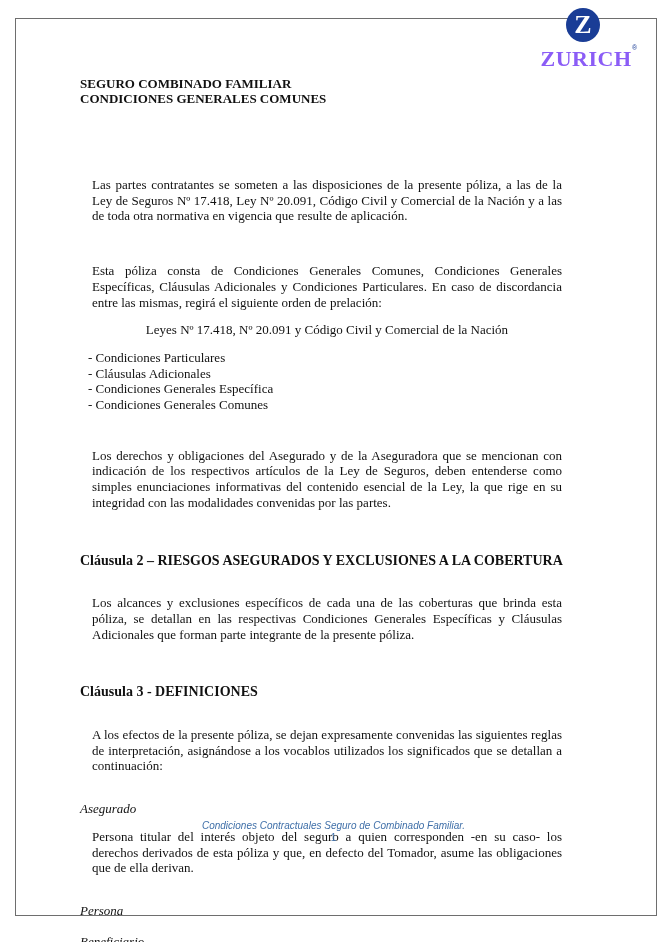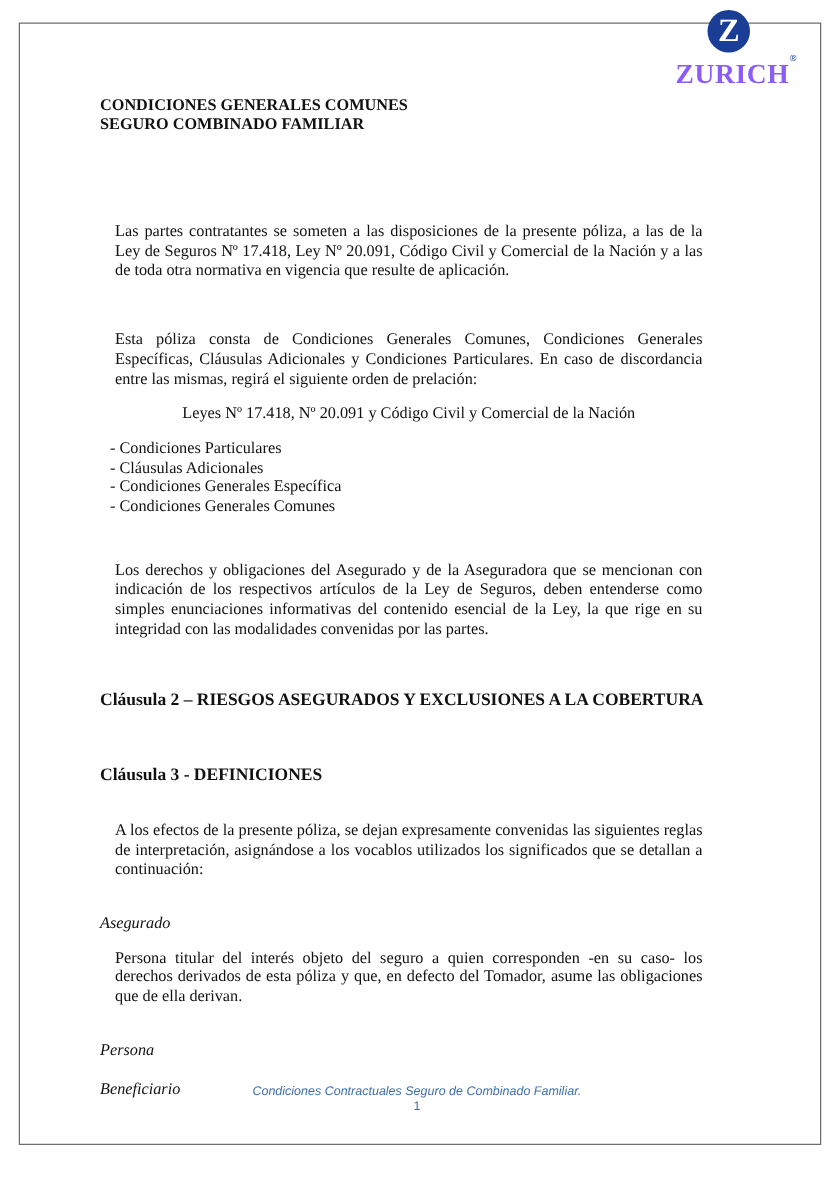--- a/index.html
+++ b/index.html
@@ -23,60 +23,61 @@
     position: absolute; left: 80px; top: 56px; width: 494px;
     font-family: "Liberation Serif", serif; font-size: 13px; line-height: 15.7px; color: #111;
   }
   .title { font-weight: bold; font-size: 13px; line-height: 15px; margin: 0; }
   .heading { font-weight: bold; font-size: 14px; margin: 0; }
   p { margin: 12px; text-align: justify; }
   .list { margin: 8px; padding: 0; list-style: none; }
   .list li { margin: 0; }
   .term { font-style: italic; margin: 0; }
   .footer {
-    position: absolute; left: 0; width: 667px; top: 868px; text-align: center;
+    position: absolute; left: 0; width: 667px; top: 820px; text-align: center;
     font-family: "Liberation Sans", sans-serif; font-size: 10px; color: #3f6fa8;
   }
   .footer .title-f { font-style: italic; display: block; line-height: 12px; }
   .footer .num { display: block; line-height: 12px; }
 </style>
 </head>
 <body>
 
 <div class="page"></div>
 
 <div class="logo">
   <div class="logo-circle">Z</div>
   <div class="logo-text">ZURICH</div>
   <div class="logo-reg">®</div>
 </div>
 
 <div class="doc">
   <div style="height:20px"></div>
+  <p class="title">SEGURO COMBINADO FAMILIAR</p>
   <p class="title">CONDICIONES GENERALES COMUNES</p>
-  <p class="title">SEGURO COMBINADO FAMILIAR</p>
 
   <div style="height:44px"></div>
   <div style="height:15px"></div>
   <p>Las partes contratantes se someten a las disposiciones de la presente póliza, a las de la Ley de Seguros Nº 17.418, Ley Nº 20.091, Código Civil y Comercial de la Nación y a las de toda otra normativa en vigencia que resulte de aplicación.</p>
   <div style="height:15px"></div>
   <p>Esta póliza consta de Condiciones Generales Comunes, Condiciones Generales Específicas, Cláusulas Adicionales y Condiciones Particulares. En caso de discordancia entre las mismas, regirá el siguiente orden de prelación:</p>
   <p style="text-align:center">Leyes Nº 17.418, Nº 20.091 y Código Civil y Comercial de la Nación</p>
   <ul class="list">
     <li>-  Condiciones Particulares</li>
     <li>-  Cláusulas Adicionales</li>
     <li>-  Condiciones Generales Específica</li>
     <li>-  Condiciones Generales Comunes</li>
   </ul>
   <div style="height:15px"></div>
   <p>Los derechos y obligaciones del Asegurado y de la Aseguradora que se mencionan con indicación de los respectivos artículos de la Ley de Seguros, deben entenderse como simples enunciaciones informativas del contenido esencial de la Ley, la que rige en su integridad con las modalidades convenidas por las partes.</p>
 
   <div style="height:30px"></div>
   <p class="heading">Cláusula 2 – RIESGOS ASEGURADOS Y EXCLUSIONES A LA COBERTURA</p>
   <div style="height:15px"></div>
+  <p>Los alcances y exclusiones específicos de cada una de las coberturas que brinda esta póliza, se detallan en las respectivas Condiciones Generales Específicas y Cláusulas Adicionales que forman parte integrante de la presente póliza.</p>
 
   <div style="height:30px"></div>
   <p class="heading">Cláusula 3 - DEFINICIONES</p>
   <div style="height:15px"></div>
   <p>A los efectos de la presente póliza, se dejan expresamente convenidas las siguientes reglas de interpretación, asignándose a los vocablos utilizados los significados que se detallan a continuación:</p>
   <div style="height:15px"></div>
   <p class="term">Asegurado</p>
   <p>Persona titular del interés objeto del seguro a quien corresponden -en su caso- los derechos derivados de esta póliza y que, en defecto del Tomador, asume las obligaciones que de ella derivan.</p>
   <div style="height:15px"></div>
   <p class="term">Persona</p>

